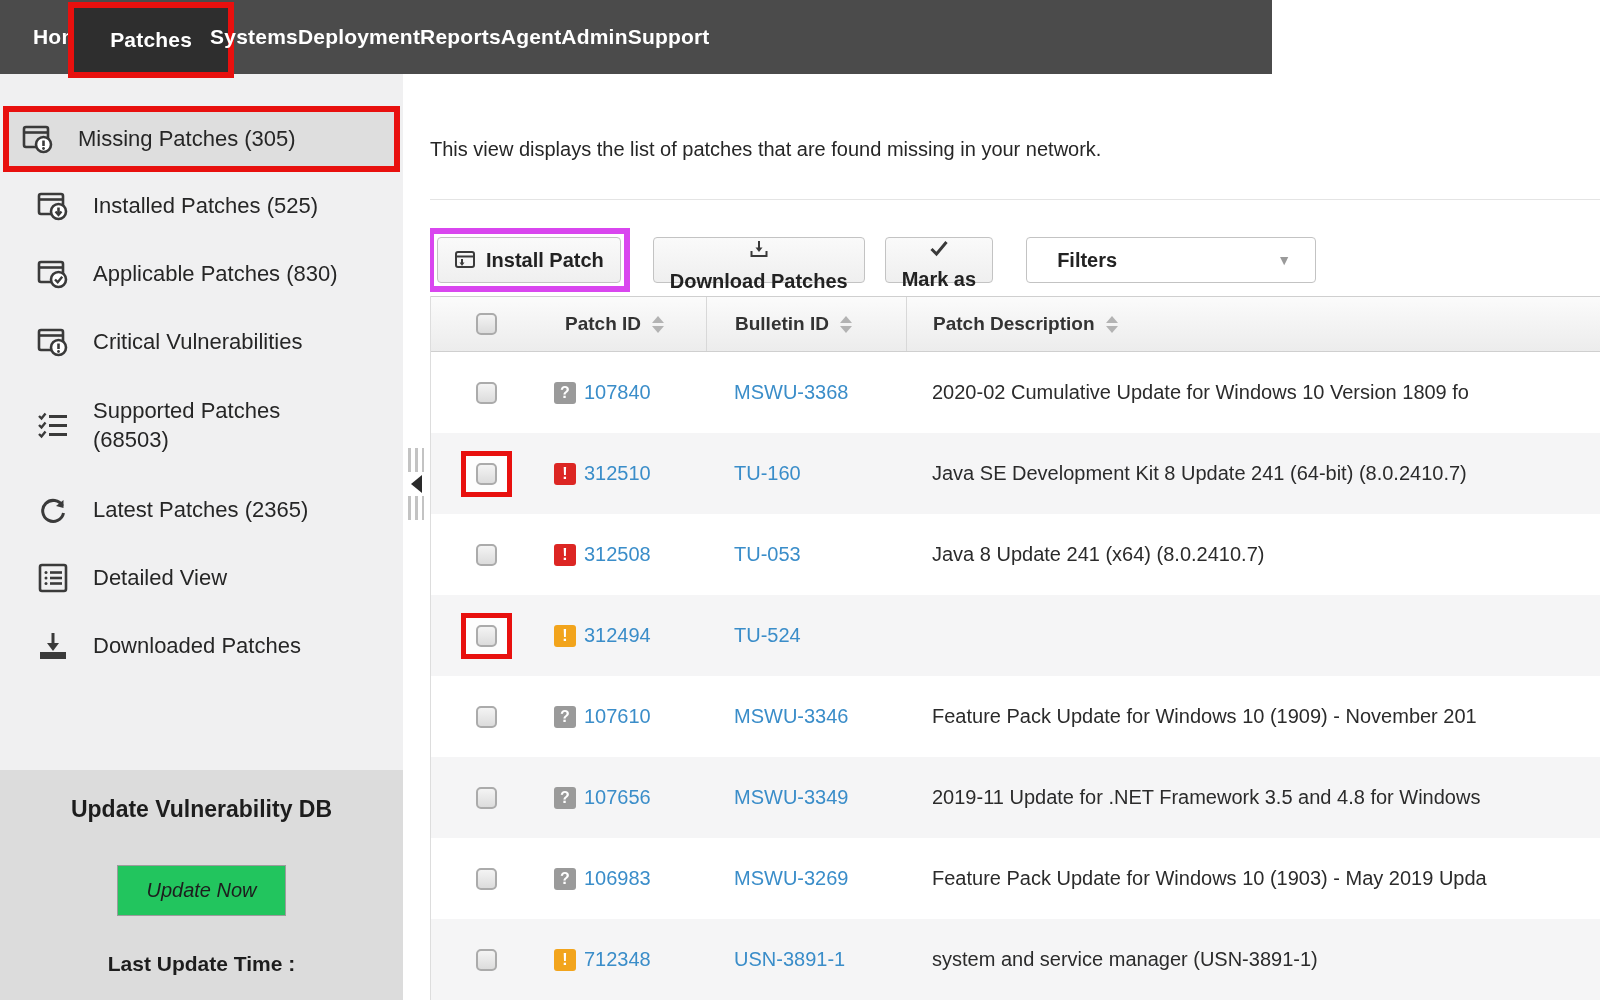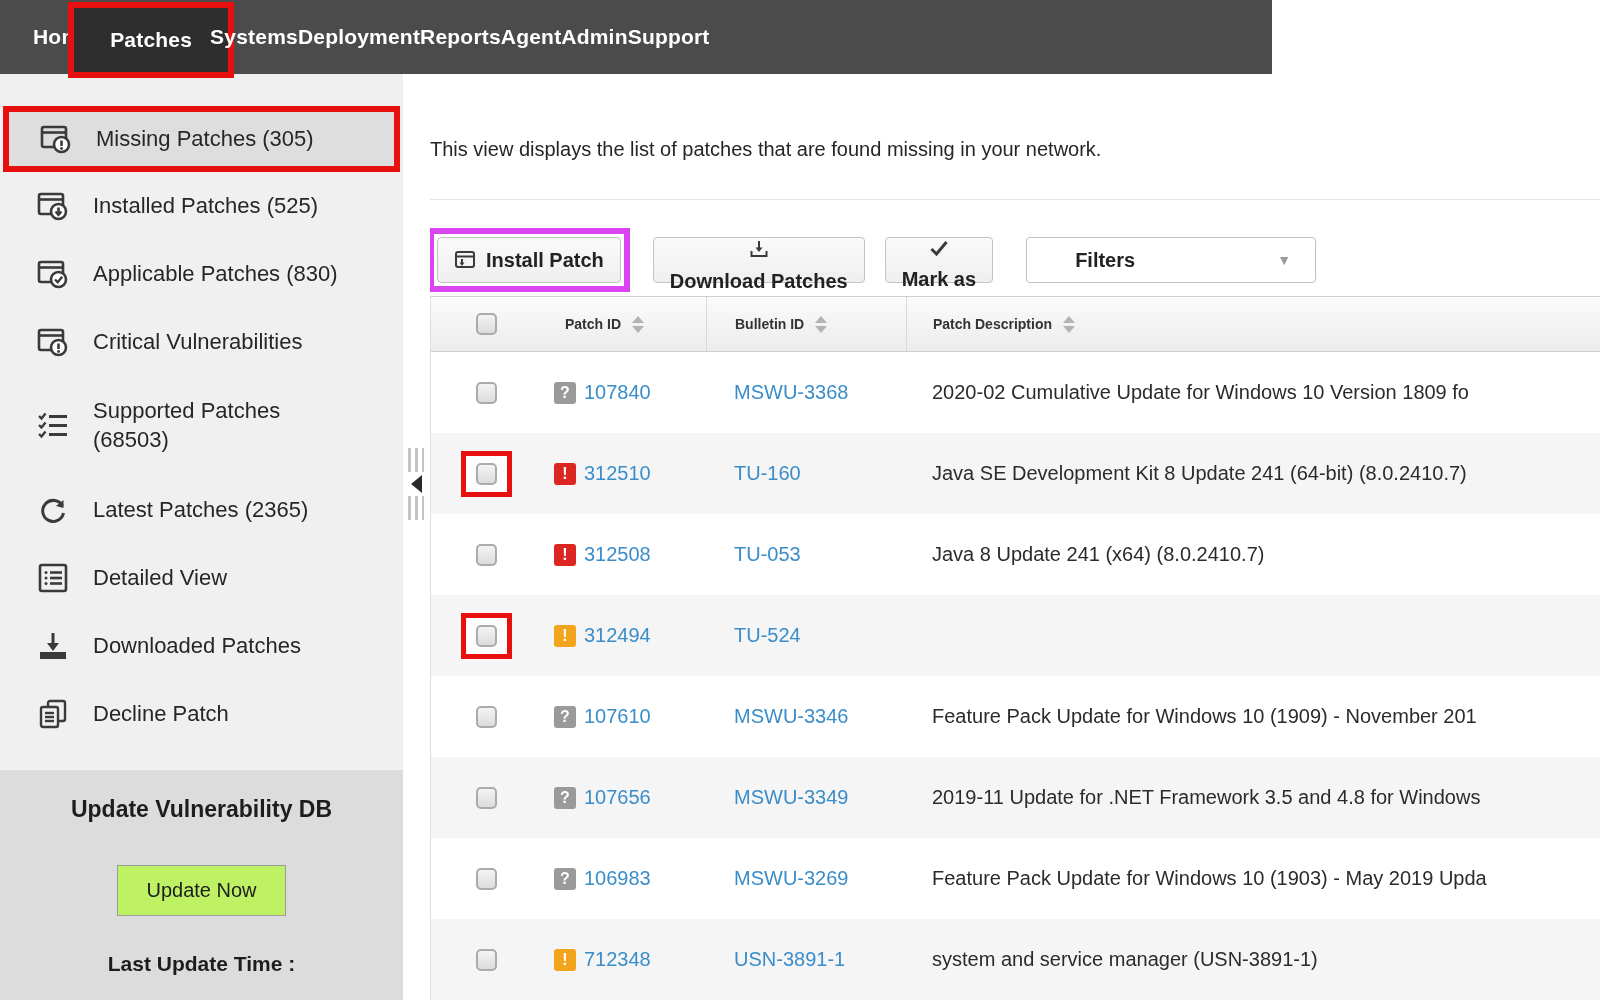--- a/index.html
+++ b/index.html
@@ -24,34 +24,35 @@
 
   
   .sidebar { position:absolute; top:74px; left:0; width:403px; height:926px; background:#f0f0f1; }
   .side-list { padding-top:32px; }
   .side-item {
     display:flex; align-items:center; gap:23px; padding-left:36px;
     min-height:68px; font-size:22px; color:#262626; cursor:pointer;
   }
   .side-item svg { width:34px; height:34px; flex:none; }
   .side-item.selected {
-    background:#dedede; border:6px solid #e8100e; margin:0 3px; padding-left:30px; min-height:66px;
+    background:#dedede; border:6px solid #e8100e; margin:0 3px; padding-left:12px; min-height:66px;
   }
   .side-item.tall { min-height:100px; }
   .side-item.tall .side-label { max-width:225px; line-height:1.3; }
 
   .side-bottom {
     position:absolute; left:0; right:0; top:696px; bottom:0;
     background:#dcdcdc; text-align:center;
   }
   .side-bottom-title { margin:26px 0 0 0; font-size:23px; font-weight:600; color:#1d1d1d; }
   .update-btn {
-    margin-top:42px; font-size:20px; color:#1d1d1d; background:#bef264;
+    margin-top:42px; font-size:20px; color:#1d1d1d; background:#22c55e;
     border:1px solid #9c9c9c; padding:13px 28px; cursor:pointer;
     font-family:"Liberation Sans", sans-serif;
+    font-style:italic;
   }
   .last-update { margin-top:36px; font-size:21px; font-weight:600; color:#1d1d1d; }
 
   
   .collapse-handle { position:absolute; left:406px; top:448px; width:20px; height:78px; z-index:4; cursor:pointer; }
   .grip {
     width:16px; height:24px; margin:0 auto;
     background:repeating-linear-gradient(90deg,#c3c3c3 0 3px, transparent 3px 7px);
   }
   .grip-arrow {
@@ -74,33 +75,33 @@
     border:1px solid #c3c3c3; border-radius:4px;
     padding:0 16px; height:46px; cursor:pointer;
     font-family:"Liberation Sans", sans-serif;
   }
   .btn svg { flex:none; }
   .caret-dark { font-size:13px; color:#1c1c1c; margin-left:4px; }
   .filters-box {
     width:290px; height:46px; margin-left:33px;
     border:1px solid #c3c3c3; border-radius:4px; background:#fff;
     display:flex; align-items:center; justify-content:space-between;
-    padding:0 24px 0 48px; font-size:20px; font-weight:600; color:#222; cursor:pointer;
+    padding:0 24px 0 30px; font-size:20px; font-weight:600; color:#222; cursor:pointer;
   }
   .caret-gray { font-size:14px; color:#9a9a9a; }
   .ml23 { margin-left:23px;flex-direction:column; } .ml20 { margin-left:20px;flex-direction:column; }
 
   
   .table { position:absolute; left:0; right:0; top:222px; bottom:0; border-left:1px solid #ddd; }
   .thead {
     height:56px; display:flex; align-items:stretch;
     background:linear-gradient(#fbfbfb,#ececec);
     border-top:1px solid #cfcfcf; border-bottom:1px solid #cfcfcf;
   }
-  .th { display:flex; align-items:center; gap:11px; font-size:14px; font-weight:600; color:#333; cursor:pointer; }
+  .th { display:flex; align-items:center; gap:11px; font-size:19px; font-weight:600; color:#333; cursor:pointer; }
   .col-check { width:110px; justify-content:center; }
   .col-patch { width:165px; padding-left:24px; }
   .col-bulletin { width:200px; padding-left:28px; }
   .th.col-bulletin, .th.col-desc { border-left:1px solid #d8d8d8; }
   .col-desc { flex:1; padding-left:26px; }
 
   .sort { display:inline-flex; flex-direction:column; gap:3px; }
   .tri-up { width:0; height:0; border-left:6px solid transparent; border-right:6px solid transparent; border-bottom:7px solid #b3b3b3; }
   .tri-down { width:0; height:0; border-left:6px solid transparent; border-right:6px solid transparent; border-top:7px solid #b3b3b3; }
 
@@ -228,30 +229,20 @@
 
     <div class="side-item">
       <svg viewBox="0 0 34 34" fill="none" class="icon-dark" stroke-width="3">
         <line x1="17" y1="4" x2="17" y2="17"></line>
         <polygon points="11,14 23,14 17,22" fill="#3a3a3a" stroke="none"></polygon>
         <path d="M5 23 L5 29 L29 29 L29 23" fill="#3a3a3a" stroke="#3a3a3a" stroke-width="2"></path>
       </svg>
       <span class="side-label">Downloaded Patches</span>
     </div>
 
-    <div class="side-item">
-      <svg viewBox="0 0 34 34" fill="none" class="icon-dark" stroke-width="2.4">
-        <rect x="12" y="4" width="17" height="20" rx="2"></rect>
-        <rect x="5" y="10" width="17" height="20" rx="2" fill="#f0f0f1"></rect>
-        <line x1="9" y1="16" x2="18" y2="16"></line>
-          <line x1="9" y1="20" x2="18" y2="20"></line>
-          <line x1="9" y1="24" x2="18" y2="24"></line>
-      </svg>
-      <span class="side-label">Decline Patch</span>
-    </div>
   </div>
 
   <div class="side-bottom">
     <div class="side-bottom-title">Update Vulnerability DB</div>
     <button class="update-btn">Update Now</button>
     <div class="last-update">Last Update Time :</div>
   </div>
 </div>
 
 <div class="collapse-handle">

